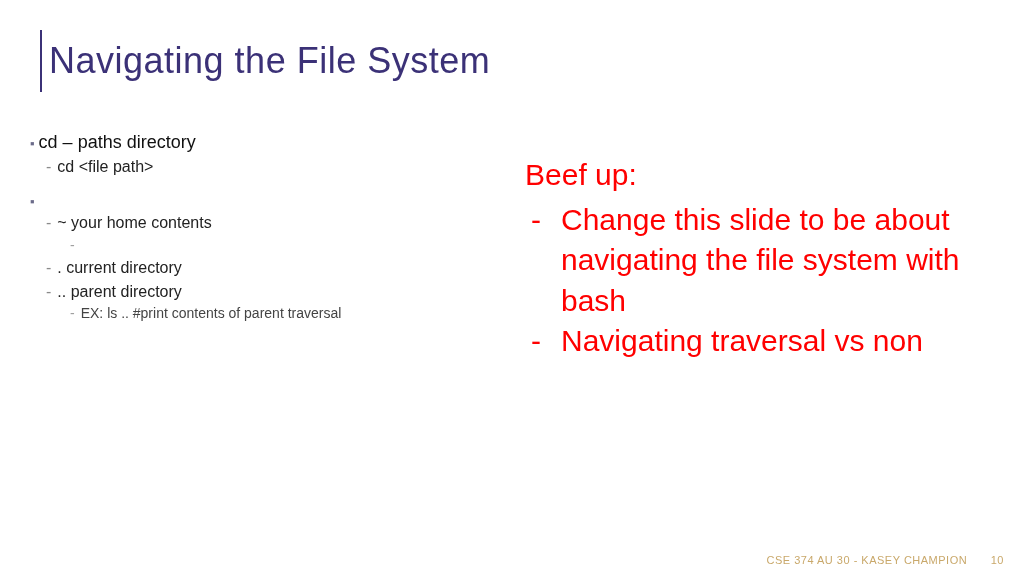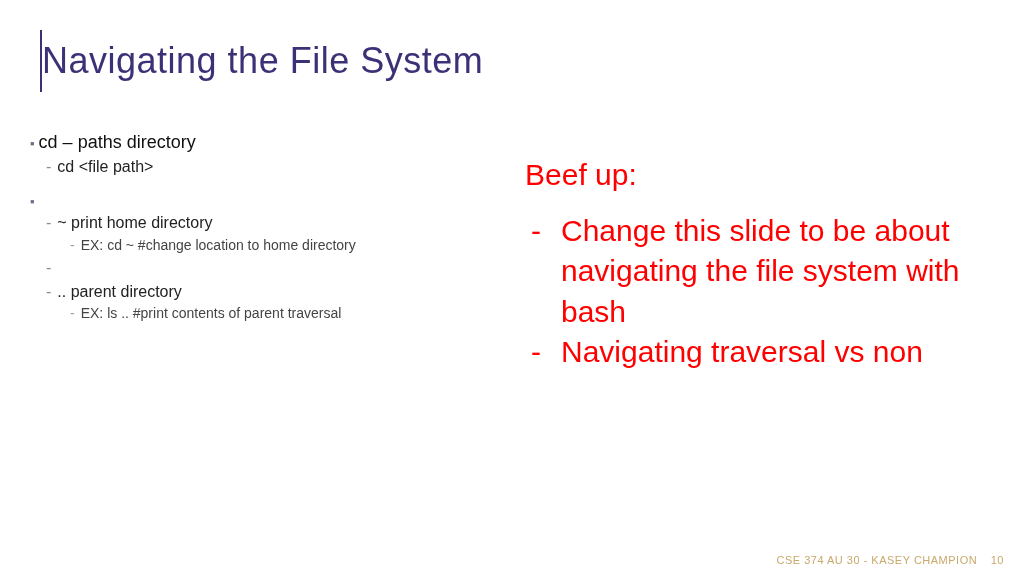--- a/index.html
+++ b/index.html
@@ -9,21 +9,21 @@
     background: #fff;
     font-family: "Segoe UI", "Helvetica Neue", Arial, sans-serif;
     position: relative;
     overflow: hidden;
   }
   .title-wrap {
     position: absolute;
     left: 40px;
     top: 30px;
     border-left: 2px solid #3b3177;
-    padding-left: 0;
+    padding-left: 7px;
     height: 62px;
     display: flex;
     align-items: center;
   }
   .title {
     font-size: 36px;
     font-weight: 400;
     color: #3b3177;
     letter-spacing: 0.5px;
   }
@@ -45,33 +45,33 @@
   .spacer { height: 8px; }
   .right-col {
     position: absolute;
     left: 525px;
     top: 155px;
     width: 470px;
     color: #ff0000;
     font-size: 30px;
     line-height: 1.35;
   }
-  .note-head { margin-bottom: 15px; }
+  .note-head { margin-bottom: 4px; }
   .note-item { display: flex; }
   .note-item .b { width: 36px; flex-shrink: 0; padding-left: 6px; }
   .note-item .t { flex: 1; }
   .footer {
     position: absolute;
     right: 20px;
     bottom: 10px;
     font-size: 11px;
     color: #c9a86a;
     letter-spacing: 0.5px;
   }
-  .footer .pg { margin-left: 10px; }
+  .footer .pg { margin-left: 20px; }
 </style>
 </head>
 <body>
 
 <div class="title-wrap">
   <div class="title">Navigating the File System</div>
 </div>
 
 <div class="left-col">
   <div class="l1">
@@ -81,28 +81,28 @@
   <div class="l2">
     <span class="b">-</span>
     <span>cd &lt;file path&gt;</span>
   </div>
   <div class="spacer"></div>
   <div class="l1">
     <span class="b">▪</span>
   </div>
   <div class="l2">
     <span class="b">-</span>
-    <span>~ print home directory</span>
+    <span>~ your home contents</span>
   </div>
   <div class="l3">
     <span class="b">-</span>
-    <span>EX: cd ~ #change location to home directory</span>
   </div>
   <div class="l2">
     <span class="b">-</span>
+    <span>. current directory</span>
   </div>
   <div class="l2">
     <span class="b">-</span>
     <span>.. parent directory</span>
   </div>
   <div class="l3">
     <span class="b">-</span>
     <span>EX: ls .. #print contents of parent traversal</span>
   </div>
 </div>

